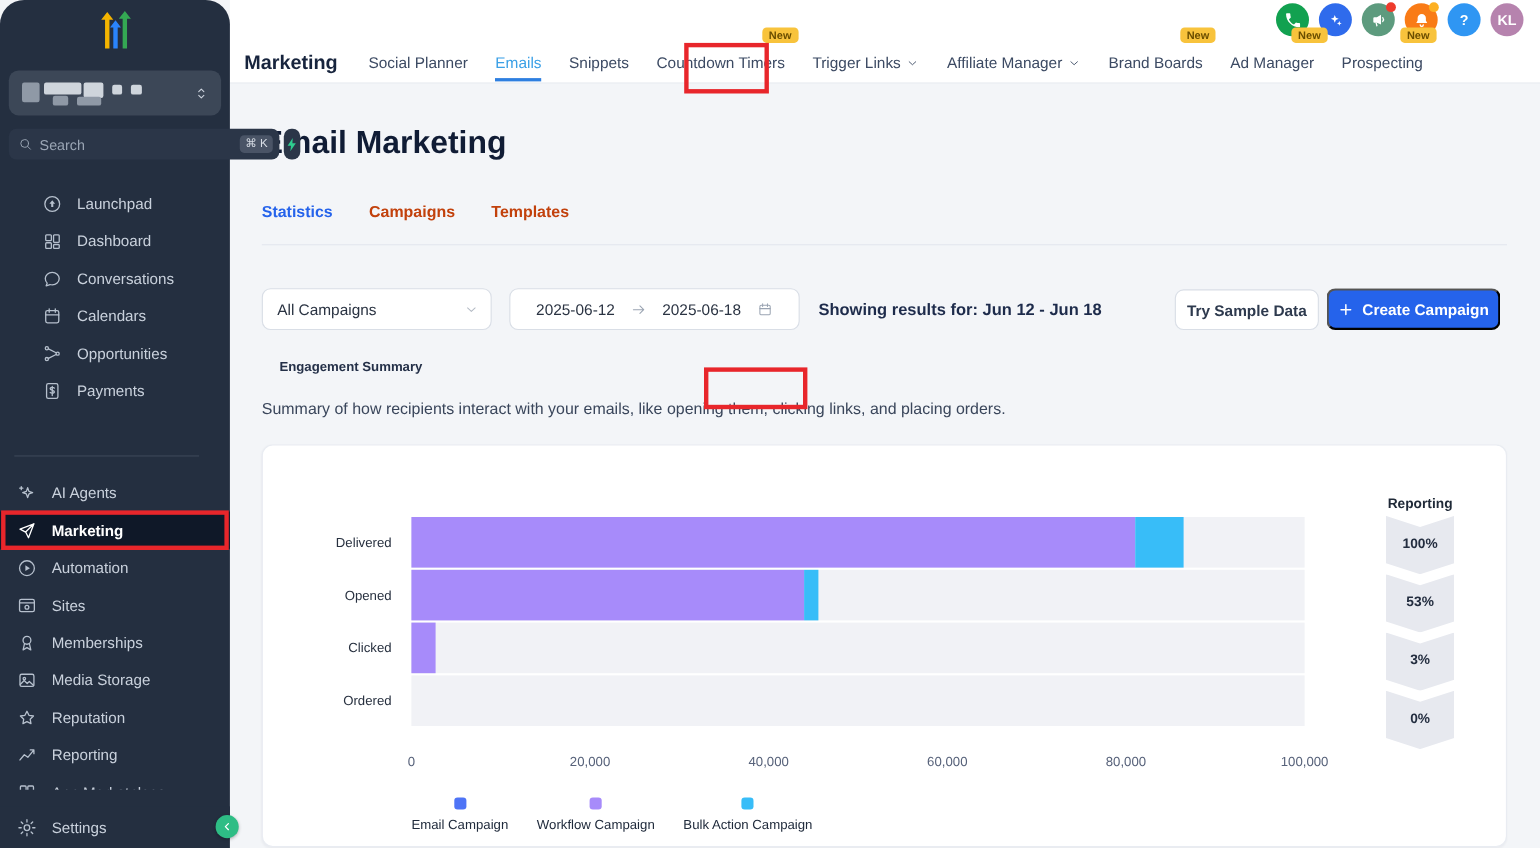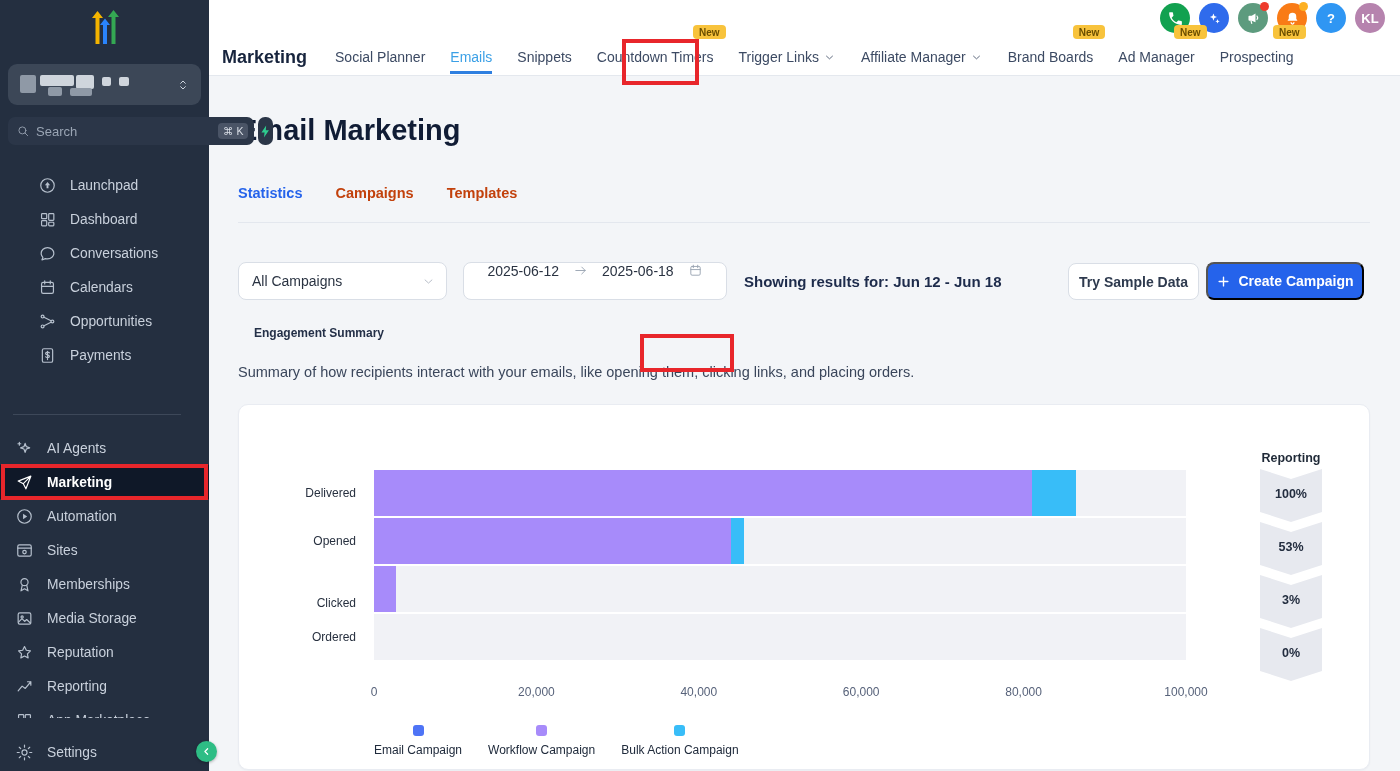--- a/index.html
+++ b/index.html
@@ -3,21 +3,21 @@
 <meta charset="utf-8">
 <style>
   * { margin:0; padding:0; box-sizing:border-box; }
   html,body { width:1400px; height:771px; overflow:hidden;
     font-family:"Liberation Sans","DejaVu Sans",sans-serif; background:#f3f5f8; }
   .icn { display:inline-flex; align-items:center; justify-content:center; }
   .icn svg { width:100%; height:100%; fill:none; stroke:currentColor; stroke-width:1.5;
     stroke-linecap:round; stroke-linejoin:round; }
 
   
-  .sidebar { position:absolute; left:0; top:0; width:209px; height:771px; background:#242f40; z-index:3; }
+  .sidebar { position:absolute; left:0; top:0; width:209px; height:771px; background:#242f40; z-index:3;border-radius:22px; }
   .logo { position:absolute; left:0; top:8px; width:209px; height:40px; display:flex; justify-content:center; }
   .acct { position:absolute; left:8px; top:64px; width:193px; height:41px; background:#3c4757;
     border-radius:9px; display:flex; align-items:center; padding:0 10px; }
   .blur-blocks { flex:1; position:relative; height:26px; }
   .bb { position:absolute; background:#cfd5dc; border-radius:2px; }
   .bb.dim { background:#8f99a6; }
   .acct .icn { width:16px; height:22px; color:#cdd4de; }
   .searchrow { position:absolute; left:8px; top:117px; width:193px; height:28px; display:flex; gap:4px; }
   .searchbox { flex:1; background:#2b3648; border-radius:7px; display:flex; align-items:center;
     padding:0 6px 0 8px; gap:6px; color:#9aa5b4; }
@@ -70,21 +70,21 @@
   .tab { font-size:14.5px; font-weight:bold; color:#c2410c; padding-bottom:13px; cursor:pointer; }
   .tab.active { color:#2563eb; }
   .tab-divider { position:absolute; left:29px; right:30px; top:146px; height:1px; background:#e3e7ee; }
 
   .filters { position:absolute; left:0; top:186px; width:100%; height:38px; }
   .select { position:absolute; left:29px; width:209px; height:38px; background:#fff; border:1px solid #d9dee6;
     border-radius:8px; display:flex; align-items:center; justify-content:space-between; padding:0 10px 0 13px;
     font-size:14px; color:#2a3342; cursor:pointer; }
   .select .icn { width:15px; height:15px; color:#b3bac4; }
   .daterange { position:absolute; left:254px; width:264px; height:38px; background:#fff; border:1px solid #d9dee6;
-    border-radius:8px; display:flex; align-items:flex-start; justify-content:center; gap:14px;
+    border-radius:8px; display:flex; align-items:center; justify-content:center; gap:14px;
     font-size:14px; color:#2a3342; cursor:pointer; }
   .daterange .icn { width:15px; height:15px; color:#9aa4b2; }
   .showing { position:absolute; left:535px; top:0; height:38px; display:flex; align-items:center;
     font-size:15px; font-weight:bold; color:#1d2b4b; }
   .btn-sample { position:absolute; right:201px; width:131px; height:37px; top:1px; background:#fff;
     border:1px solid #d9dee6; border-radius:8px; display:flex; align-items:center; justify-content:center;
     font-size:14px; font-weight:bold; color:#2e3a4e; cursor:pointer; }
   .btn-create { position:absolute; right:36px; width:158px; height:38px; background:#2563eb; border-radius:8px;
     display:flex; align-items:center; justify-content:center; gap:7px; font-size:14px; font-weight:bold;
     color:#fff; cursor:pointer; }
@@ -481,21 +481,21 @@
         <div class="bar-seg" style="width: 81%; background: rgb(167, 139, 250);"></div>
         <div class="bar-seg" style="width: 5.5%; background: rgb(56, 189, 248);"></div>
       </div>
       <div class="cum-block" style="top: 64px;">100%</div>
       <div class="bar-label" style="top: 113px;">Opened</div>
       <div class="bar-track" style="top: 113px; background: rgb(241, 242, 246);">
         <div class="bar-seg" style="width: 44%; background: rgb(167, 139, 250);"></div>
         <div class="bar-seg" style="width: 1.6%; background: rgb(56, 189, 248);"></div>
       </div>
       <div class="cum-block" style="top: 117px;">53%</div>
-      <div class="bar-label" style="top: 175px; padding-left: 16px;">Clicked</div>
+      <div class="bar-label" style="top: 161px; padding-left: 16px;">Clicked</div>
       <div class="bar-track" style="top: 161px; background: rgb(241, 242, 246);">
         <div class="bar-seg" style="width: 2.7%; background: rgb(167, 139, 250);"></div>
       </div>
       <div class="cum-block" style="top: 170px;">3%</div>
       <div class="bar-label" style="top: 209px;">Ordered</div>
       <div class="bar-track" style="top: 209px; background: rgb(241, 242, 246);"></div>
       <div class="cum-block" style="top: 223px;">0%</div>
       <div class="x-tick" style="left: 135px;">0</div>
       <div class="x-tick" style="left: 297.4px;">20,000</div>
       <div class="x-tick" style="left: 459.8px;">40,000</div>

